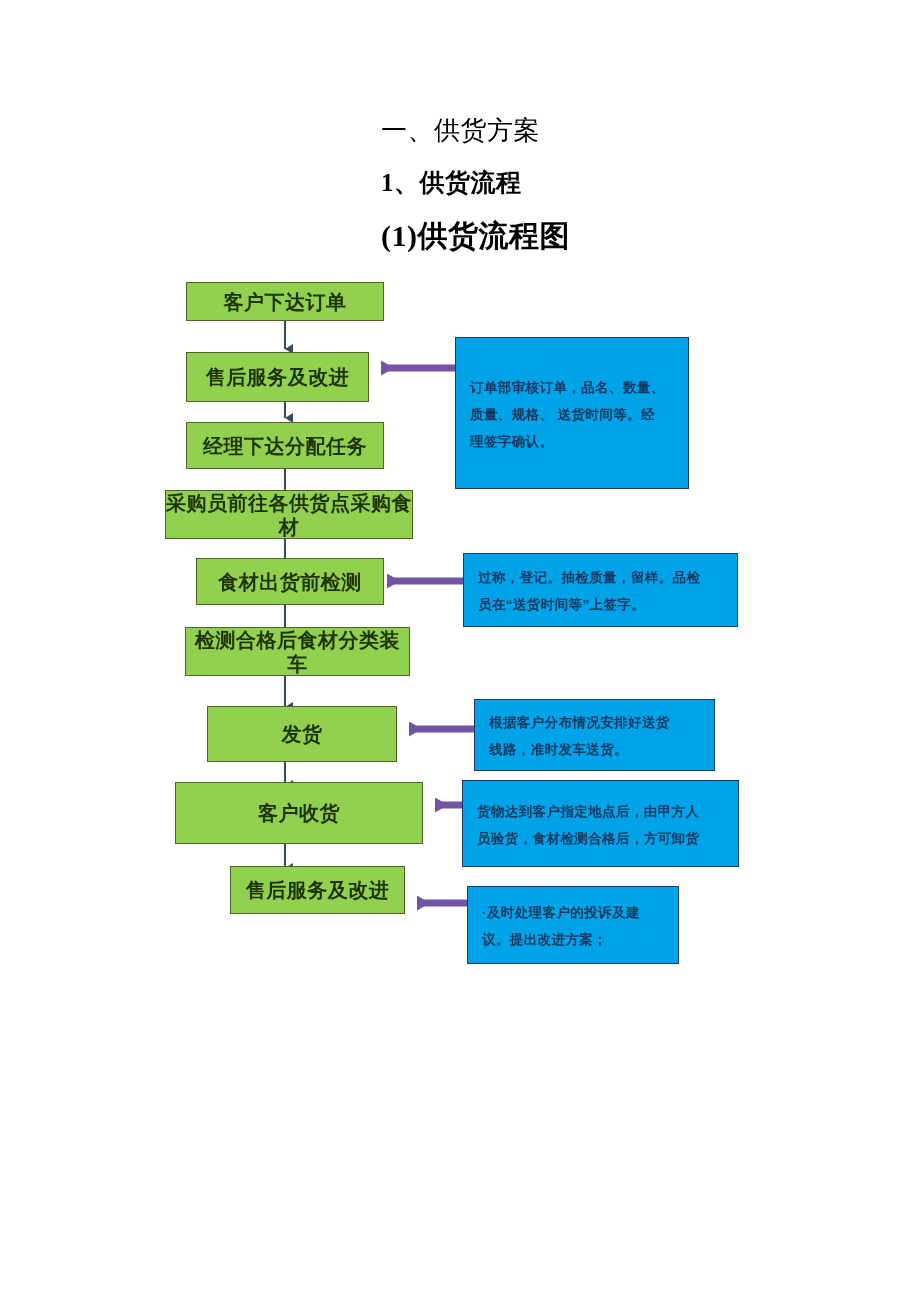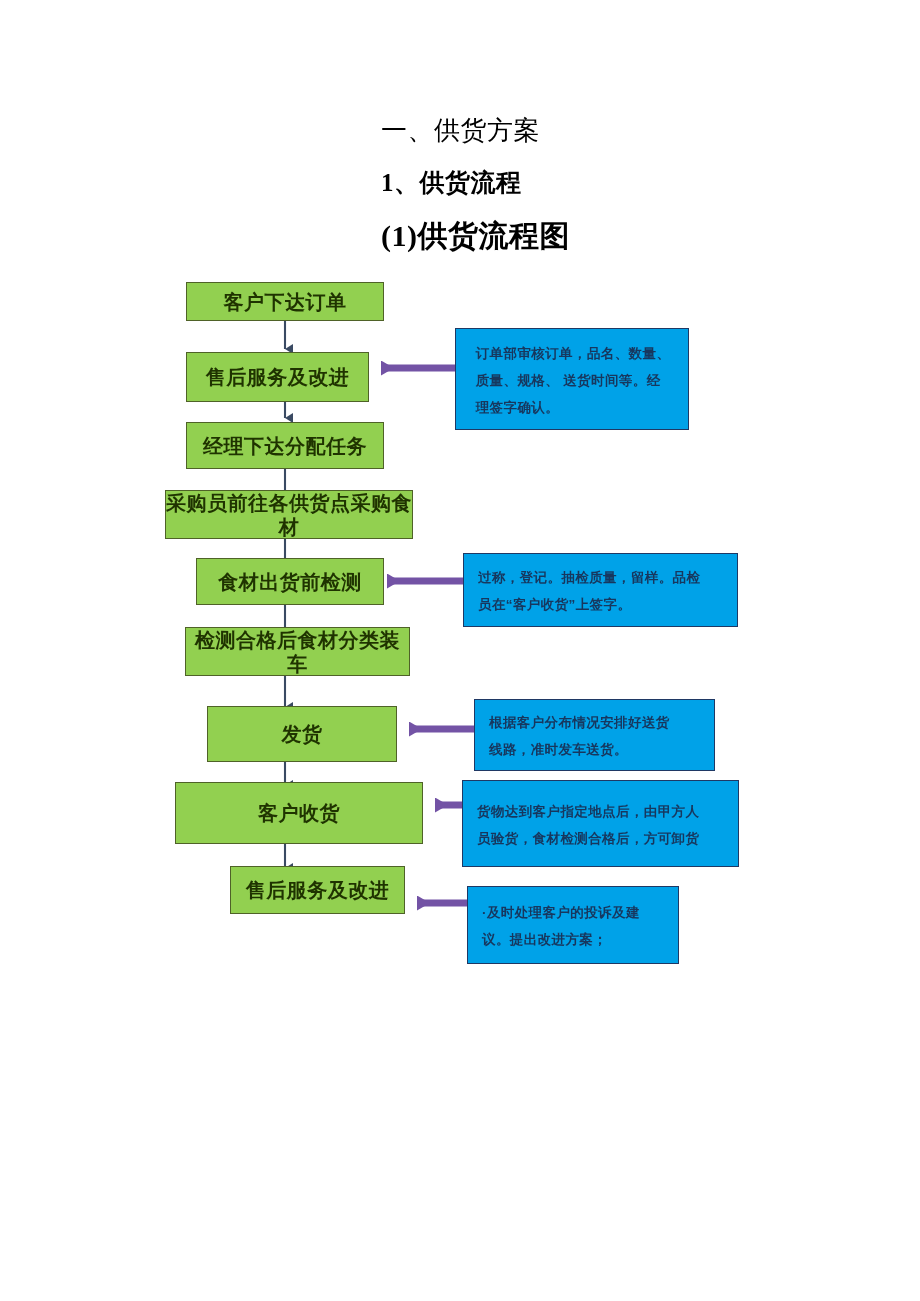--- a/index.html
+++ b/index.html
@@ -169,32 +169,32 @@
   </div>
 
   <div class="proc-box" style="left:175px; top:782px; width:248px; height:62px;">
     <span>客户收货</span>
   </div>
 
   <div class="proc-box" style="left:230px; top:866px; width:175px; height:48px;">
     <span>售后服务及改进</span>
   </div>
 
-  <div class="note-box" style="left:455px; top:328px; width:234px; height:102px;justify-content:center;">
+  <div class="note-box" style="left:455px; top:337px; width:234px; height:152px;">
     <div>
       <span>订单部审核订单，品名、数量、</span>
       <span>质量、规格、 送货时间等。经</span>
       <span>理签字确认。</span>
     </div>
   </div>
 
   <div class="note-box" style="left:463px; top:553px; width:275px; height:74px;">
     <div>
       <span>过称，登记。抽检质量，留样。品检</span>
-      <span>员在“客户收货”上签字。</span>
+      <span>员在“送货时间等”上签字。</span>
     </div>
   </div>
 
   <div class="note-box" style="left:474px; top:699px; width:241px; height:72px;">
     <div>
       <span>根据客户分布情况安排好送货</span>
       <span>线路，准时发车送货。</span>
     </div>
   </div>
 

